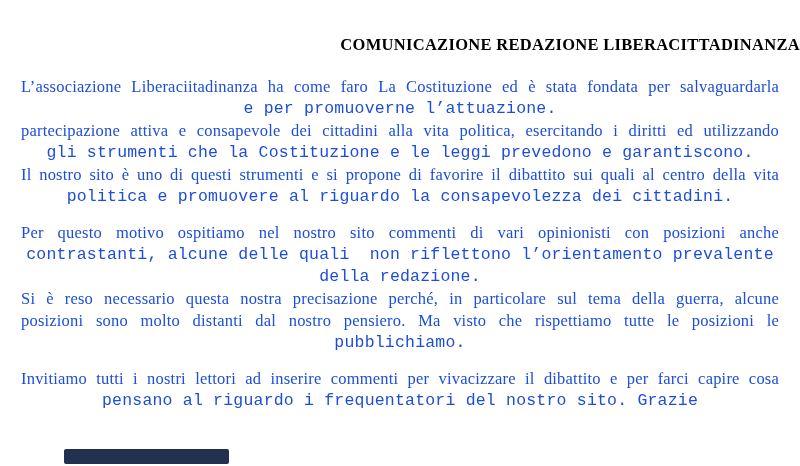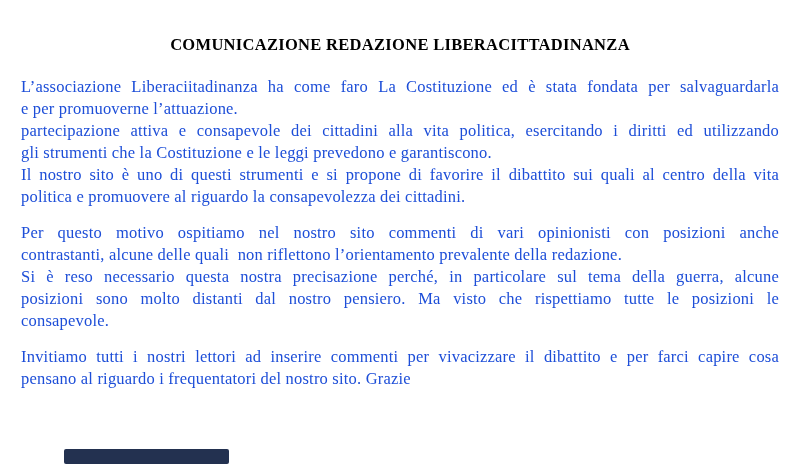--- a/index.html
+++ b/index.html
@@ -5,35 +5,35 @@
   html, body { margin: 0; padding: 0; }
   body {
     width: 800px; height: 466px;
     background: #ffffff;
     font-family: "Liberation Serif", "DejaVu Serif", serif;
     position: relative; overflow: hidden;
   }
   .page { position: absolute; inset: 0; background: #ffffff; }
   .doc-title {
     position: absolute; top: 34px; left: 0; right: 0;
-    text-align: center;
+    text-align: right;
     font-size: 16.5px; font-weight: 700; letter-spacing: 0.3px;
     color: #000000;
     line-height: 22px;
   }
   .content {
     position: absolute; left: 21px; right: 21px; top: 76px;
     font-size: 16.5px; line-height: 22px; letter-spacing: 0.2px;
     color: #161616;
   }
   .block { margin: 0; }
   .block.gap-before { margin-top: 14px; }
   .line { min-height: 22px; }
   .line.just { text-align: justify; text-align-last: justify; }
-  .line.nat  { text-align: left; white-space: pre-wrap; }
+  .line.nat  { text-align: center; white-space: pre-wrap; font-family: Liberation Mono, monospace; }
   .bottom-bar {
     position: absolute; left: 64px; top: 449px;
     width: 165px; height: 15px;
     border-radius: 2px;
   }
 </style>
 </head>
 <body style="background: rgb(255, 255, 255);">
 
 <div class="page">
@@ -58,21 +58,21 @@
     </div>
 
     <div class="block gap-before">
       <div class="line just">Per questo motivo ospitiamo nel nostro sito commenti di vari opinionisti con posizioni anche</div>
       <div class="line nat">contrastanti, alcune delle quali  non riflettono l’orientamento prevalente della redazione.</div>
     </div>
 
     <div class="block">
       <div class="line just">Si è reso necessario questa nostra precisazione perché, in particolare sul tema della guerra, alcune</div>
       <div class="line just">posizioni sono  molto distanti dal nostro pensiero. Ma visto che rispettiamo tutte le posizioni le</div>
-      <div class="line nat">consapevole.</div>
+      <div class="line nat">pubblichiamo.</div>
     </div>
 
     <div class="block gap-before">
       <div class="line just">Invitiamo tutti i nostri lettori ad inserire commenti per vivacizzare il dibattito e per farci capire cosa</div>
       <div class="line nat">pensano al riguardo i frequentatori del nostro sito. Grazie</div>
     </div>
 
   </div>
 
   <div class="bottom-bar" style="background: rgb(35, 49, 80);"></div>

